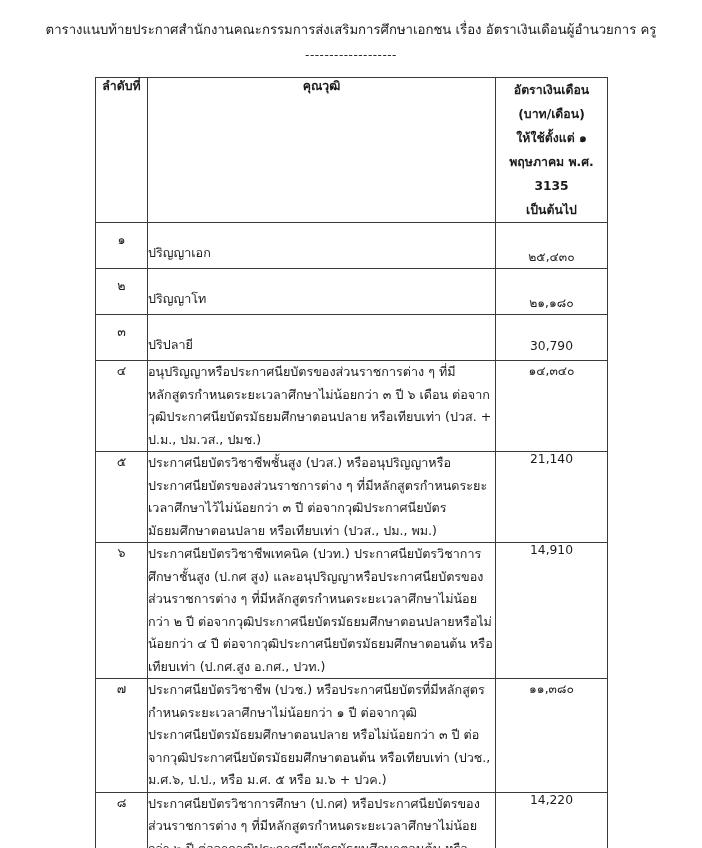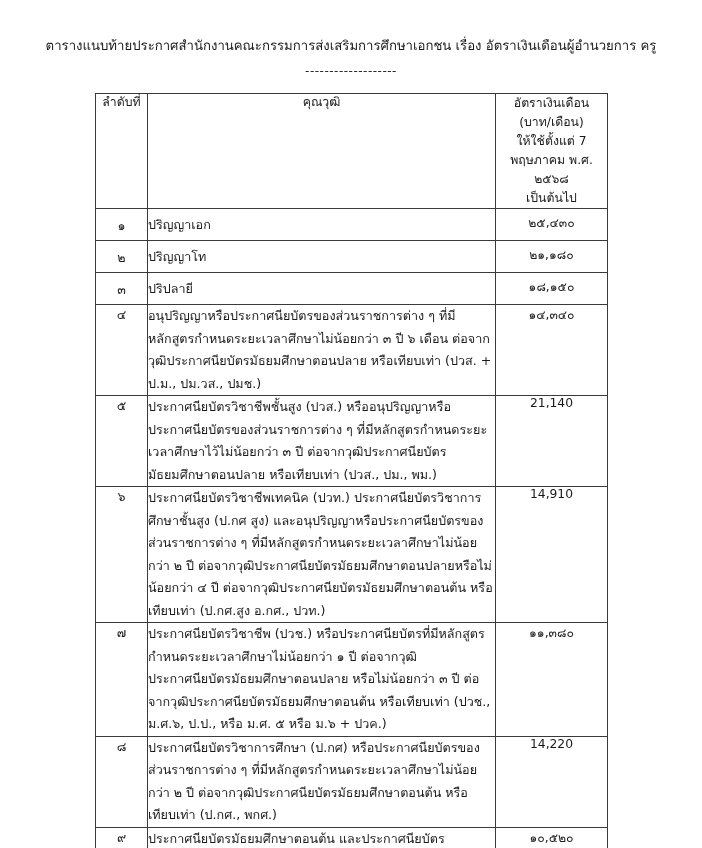--- a/index.html
+++ b/index.html
@@ -18,21 +18,20 @@
     width: 702px;
     height: 848px;
     position: relative;
     box-sizing: border-box;
     padding: 0;
   }
   
   .title-block {
     padding-top: 18px;
     text-align: center;
-    margin-top: 16px;
   }
   .title-line {
     font-size: 13.2px;
     line-height: 23px;
     letter-spacing: 0px;
     white-space: nowrap;
   }
   .dash-sep {
     font-size: 12px;
     line-height: 20px;
@@ -49,29 +48,29 @@
     border-collapse: collapse;
     width: 512px;
     table-layout: fixed;
   }
   table.salary td, table.salary th {
     border: 1px solid #3a3a3a;
     padding: 0;
     vertical-align: top;
   }
   th.h-order, th.h-qual, th.h-rate {
-    font-weight: normal;
+    font-weight: bold;
     font-size: 12.3px;
     line-height: 17px;
     text-align: center;
     vertical-align: middle;
     height: 68px;
     padding: 4px 3px;
   }
-  th.h-rate { line-height: 19px; margin-top: 40px; }
+  th.h-rate { line-height: 24px; margin-top: 40px; }
   col.c-order { width: 52px; }
   col.c-qual  { width: 348px; }
   col.c-rate  { width: 112px; }
 
   td.c-num {
     text-align: center;
     font-size: 12.6px;
     padding: 7px 2px 6px 2px;
     vertical-align: top;
   }
@@ -81,23 +80,23 @@
     padding: 6px 10px 7px 12px;
     text-align: left;
     vertical-align: top;
   }
   td.c-rate {
     text-align: center;
     font-size: 12.3px;
     padding: 8px 4px 6px 4px;
     vertical-align: top;
   }
-  tr.short td.c-text { line-height: 20px; padding-top: 6px; padding-bottom: 5px; }
+  tr.short td.c-text { line-height: 20px; padding-top: 20px; padding-bottom: 5px; }
   tr.short td.c-num  { padding-top: 7px; }
-  tr.short td.c-rate { padding-top: 4px; }
+  tr.short td.c-rate { padding-top: 24px; }
 </style>
 </head>
 <body>
 
 <div class="page">
 
   <div class="title-block">
     <div class="title-line">ตารางแนบท้ายประกาศสำนักงานคณะกรรมการส่งเสริมการศึกษาเอกชน เรื่อง อัตราเงินเดือนผู้อำนวยการ ครู</div>
     <div class="dash-sep">-------------------</div>
   </div>
@@ -108,40 +107,40 @@
         <col class="c-order">
         <col class="c-qual">
         <col class="c-rate">
       </colgroup>
       <thead>
         <tr>
           <th class="h-order">ลำดับที่</th>
           <th class="h-qual">คุณวุฒิ</th>
           <th class="h-rate">
             <div>อัตราเงินเดือน (บาท/เดือน)</div>
-            <div>ให้ใช้ตั้งแต่ 7 พฤษภาคม พ.ศ. ๒๕๖๘</div>
+            <div>ให้ใช้ตั้งแต่ ๑ พฤษภาคม พ.ศ. 3135</div>
             <div>เป็นต้นไป</div>
           </th>
         </tr>
       </thead>
       <tbody id="salary-body">
           <tr class="short">
             <td class="c-num">๑</td>
             <td class="c-text">ปริญญาเอก</td>
             <td class="c-rate">๒๕,๔๓๐</td>
           </tr>
           <tr class="short">
             <td class="c-num">๒</td>
             <td class="c-text">ปริญญาโท</td>
             <td class="c-rate">๒๑,๑๘๐</td>
           </tr>
           <tr class="short">
             <td class="c-num">๓</td>
             <td class="c-text">ปริปลายี</td>
-            <td class="c-rate">๑๘,๑๕๐</td>
+            <td class="c-rate">30,790</td>
           </tr>
           <tr>
             <td class="c-num">๔</td>
             <td class="c-text">อนุปริญญาหรือประกาศนียบัตรของส่วนราชการต่าง ๆ ที่มีหลักสูตรกำหนดระยะเวลาศึกษาไม่น้อยกว่า ๓ ปี ๖ เดือน ต่อจากวุฒิประกาศนียบัตรมัธยมศึกษาตอนปลาย หรือเทียบเท่า (ปวส. + ป.ม., ปม.วส., ปมช.)</td>
             <td class="c-rate">๑๔,๓๔๐</td>
           </tr>
           <tr>
             <td class="c-num">๕</td>
             <td class="c-text">ประกาศนียบัตรวิชาชีพชั้นสูง (ปวส.) หรืออนุปริญญาหรือประกาศนียบัตรของส่วนราชการต่าง ๆ ที่มีหลักสูตรกำหนดระยะเวลาศึกษาไว้ไม่น้อยกว่า ๓ ปี ต่อจากวุฒิประกาศนียบัตรมัธยมศึกษาตอนปลาย หรือเทียบเท่า (ปวส., ปม., พม.)</td>
             <td class="c-rate">21,140</td>

